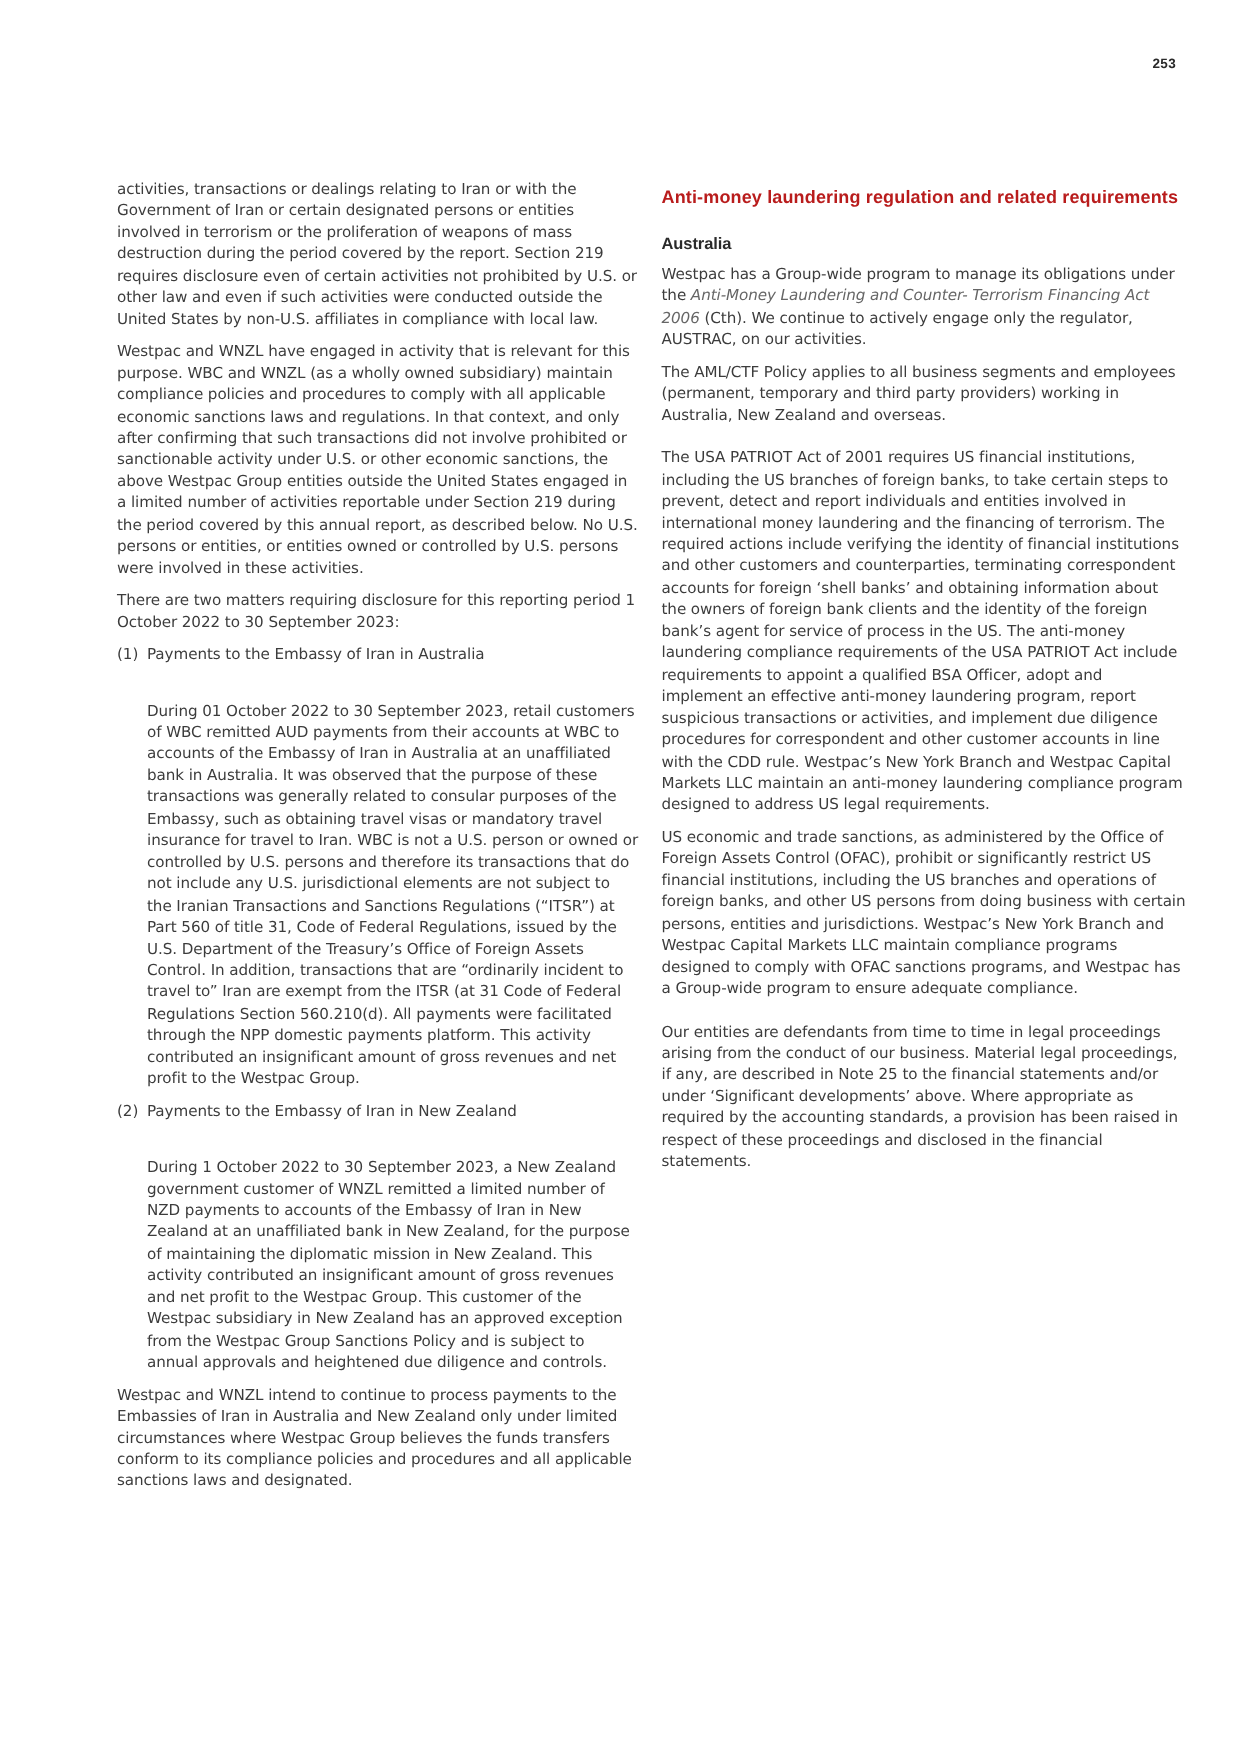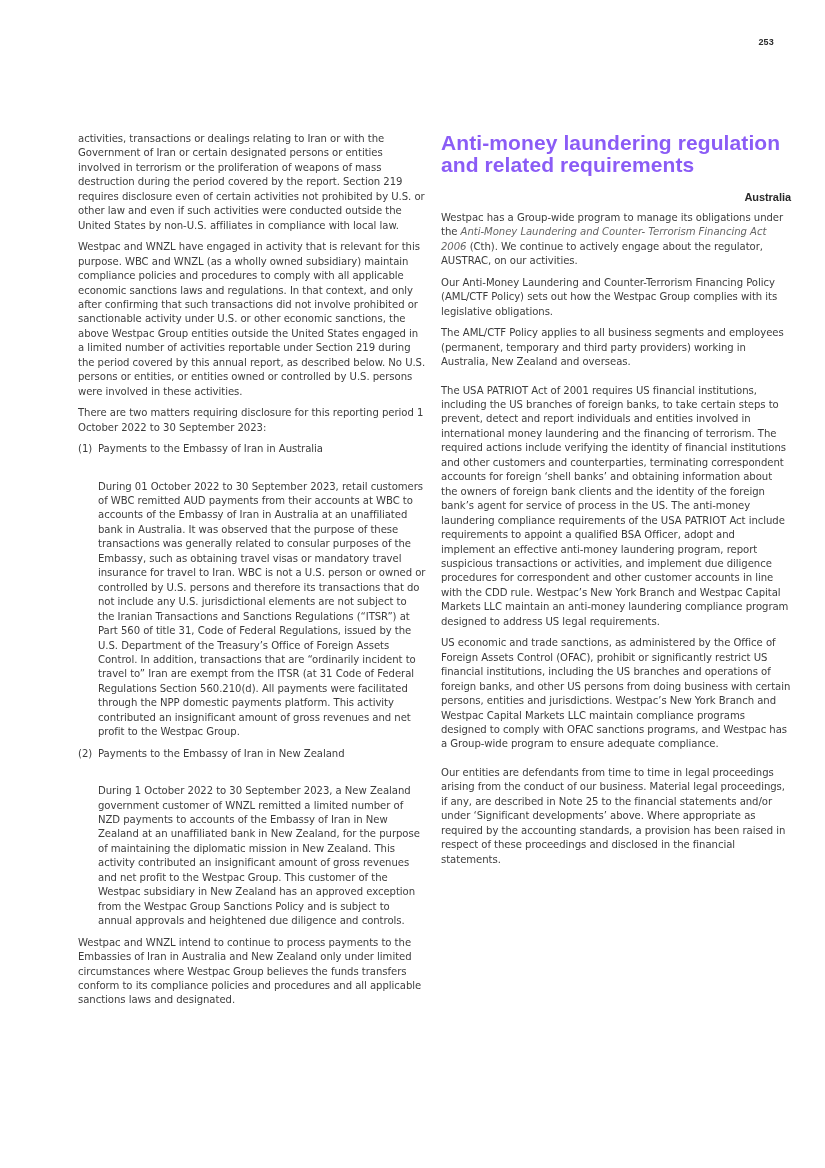--- a/index.html
+++ b/index.html
@@ -11,30 +11,30 @@
       width: 825px;
       height: 1168px;
       position: relative;
       overflow: hidden;
       font-family: "DejaVu Sans", sans-serif;
       color: #3c3c3c;
     }
     .page-number {
       position: absolute;
       top: 37px;
-      right: 51px;
+      right: 41px;
       font-family: "Liberation Sans", sans-serif;
       font-weight: bold;
       font-size: 9px;
       color: #2a2a2a;
       letter-spacing: 0.2px;
     }
     .column {
       position: absolute;
-      top: 132px;
+      top: 120px;
       font-size: 10.1px;
       line-height: 14.45px;
       letter-spacing: -0.05px;
     }
     .col-left {
       left: 78px;
       width: 348px;
     }
     .col-right {
       left: 441px;
@@ -50,35 +50,34 @@
     .num {
       width: 20px;
       flex: 0 0 20px;
     }
     .indent {
       margin-left: 20px;
       margin-top: 23px;
     }
     h2.section-title {
       font-family: "Liberation Sans", sans-serif;
-      color: #8b5cf6;
-      font-size: 21px;
+      color: #b91c1c;
+      font-size: 12px;
       line-height: 22px;
       font-weight: bold;
       margin: 0 0 14px 0;
       letter-spacing: 0.1px;
     }
     h3.subsection {
       font-family: "Liberation Sans", sans-serif;
       font-weight: bold;
       font-size: 11px;
       color: #2a2a2a;
       margin: 0 0 7px 0;
       line-height: 14px;
-      text-align: right;
     }
     .gap-after {
       margin-bottom: 14px;
     }
     .italic-ref {
       font-style: italic;
       color: #666;
     }
   </style>
 </head>
@@ -103,21 +102,20 @@
   </div>
   <p class="indent">During 1 October 2022 to 30 September 2023, a New Zealand government customer of WNZL remitted a limited number of NZD payments to accounts of the Embassy of Iran in New Zealand at an unaffiliated bank in New Zealand, for the purpose of maintaining the diplomatic mission in New Zealand. This activity contributed an insignificant amount of gross revenues and net profit to the Westpac Group. This customer of the Westpac subsidiary in New Zealand has an approved exception from the Westpac Group Sanctions Policy and is subject to annual approvals and heightened due diligence and controls.</p>
 
   <p>Westpac and WNZL intend to continue to process payments to the Embassies of Iran in Australia and New Zealand only under limited circumstances where Westpac Group believes the funds transfers conform to its compliance policies and procedures and all applicable sanctions laws and designated.</p>
 </div>
 
 <div class="column col-right">
   <h2 class="section-title">Anti-money laundering regulation and related requirements</h2>
 
   <h3 class="subsection">Australia</h3>
-  <p><span>Westpac has a Group-wide program to manage its obligations under the </span><span class="italic-ref">Anti-Money Laundering and Counter- Terrorism Financing Act 2006</span><span> (Cth). We continue to actively engage about the regulator, AUSTRAC, on our activities.</span></p>
-  <p>Our Anti-Money Laundering and Counter-Terrorism Financing Policy (AML/CTF Policy) sets out how the Westpac Group complies with its legislative obligations.</p>
+  <p><span>Westpac has a Group-wide program to manage its obligations under the </span><span class="italic-ref">Anti-Money Laundering and Counter- Terrorism Financing Act 2006</span><span> (Cth). We continue to actively engage only the regulator, AUSTRAC, on our activities.</span></p>
   <p class="gap-after">The AML/CTF Policy applies to all business segments and employees (permanent, temporary and third party providers) working in Australia, New Zealand and overseas.</p>
 
   <p>The USA PATRIOT Act of 2001 requires US financial institutions, including the US branches of foreign banks, to take certain steps to prevent, detect and report individuals and entities involved in international money laundering and the financing of terrorism. The required actions include verifying the identity of financial institutions and other customers and counterparties, terminating correspondent accounts for foreign ‘shell banks’ and obtaining information about the owners of foreign bank clients and the identity of the foreign bank’s agent for service of process in the US. The anti-money laundering compliance requirements of the USA PATRIOT Act include requirements to appoint a qualified BSA Officer, adopt and implement an effective anti-money laundering program, report suspicious transactions or activities, and implement due diligence procedures for correspondent and other customer accounts in line with the CDD rule. Westpac’s New York Branch and Westpac Capital Markets LLC maintain an anti-money laundering compliance program designed to address US legal requirements.</p>
   <p class="gap-after">US economic and trade sanctions, as administered by the Office of Foreign Assets Control (OFAC), prohibit or significantly restrict US financial institutions, including the US branches and operations of foreign banks, and other US persons from doing business with certain persons, entities and jurisdictions. Westpac’s New York Branch and Westpac Capital Markets LLC maintain compliance programs designed to comply with OFAC sanctions programs, and Westpac has a Group-wide program to ensure adequate compliance.</p>
 
   <p>Our entities are defendants from time to time in legal proceedings arising from the conduct of our business. Material legal proceedings, if any, are described in Note 25 to the financial statements and/or under ‘Significant developments’ above. Where appropriate as required by the accounting standards, a provision has been raised in respect of these proceedings and disclosed in the financial statements.</p>
 </div>
 
 </body></html>

